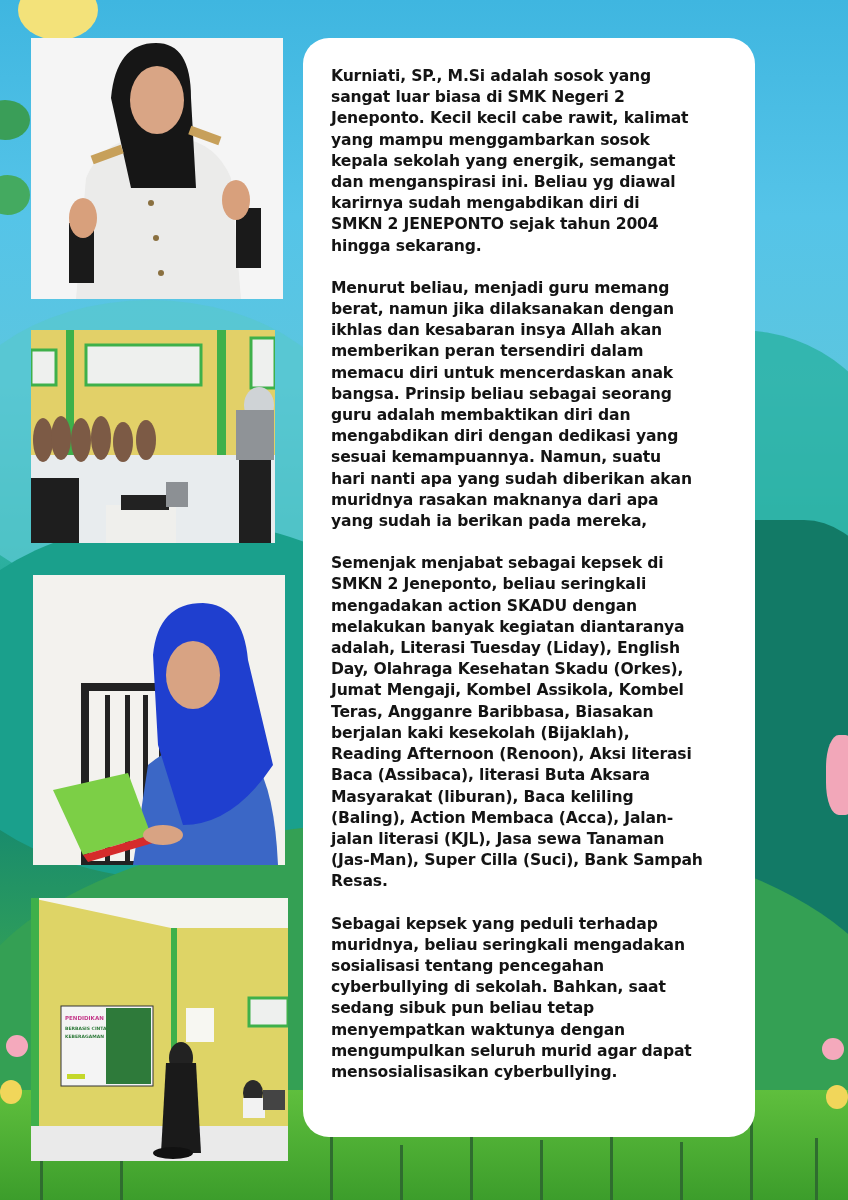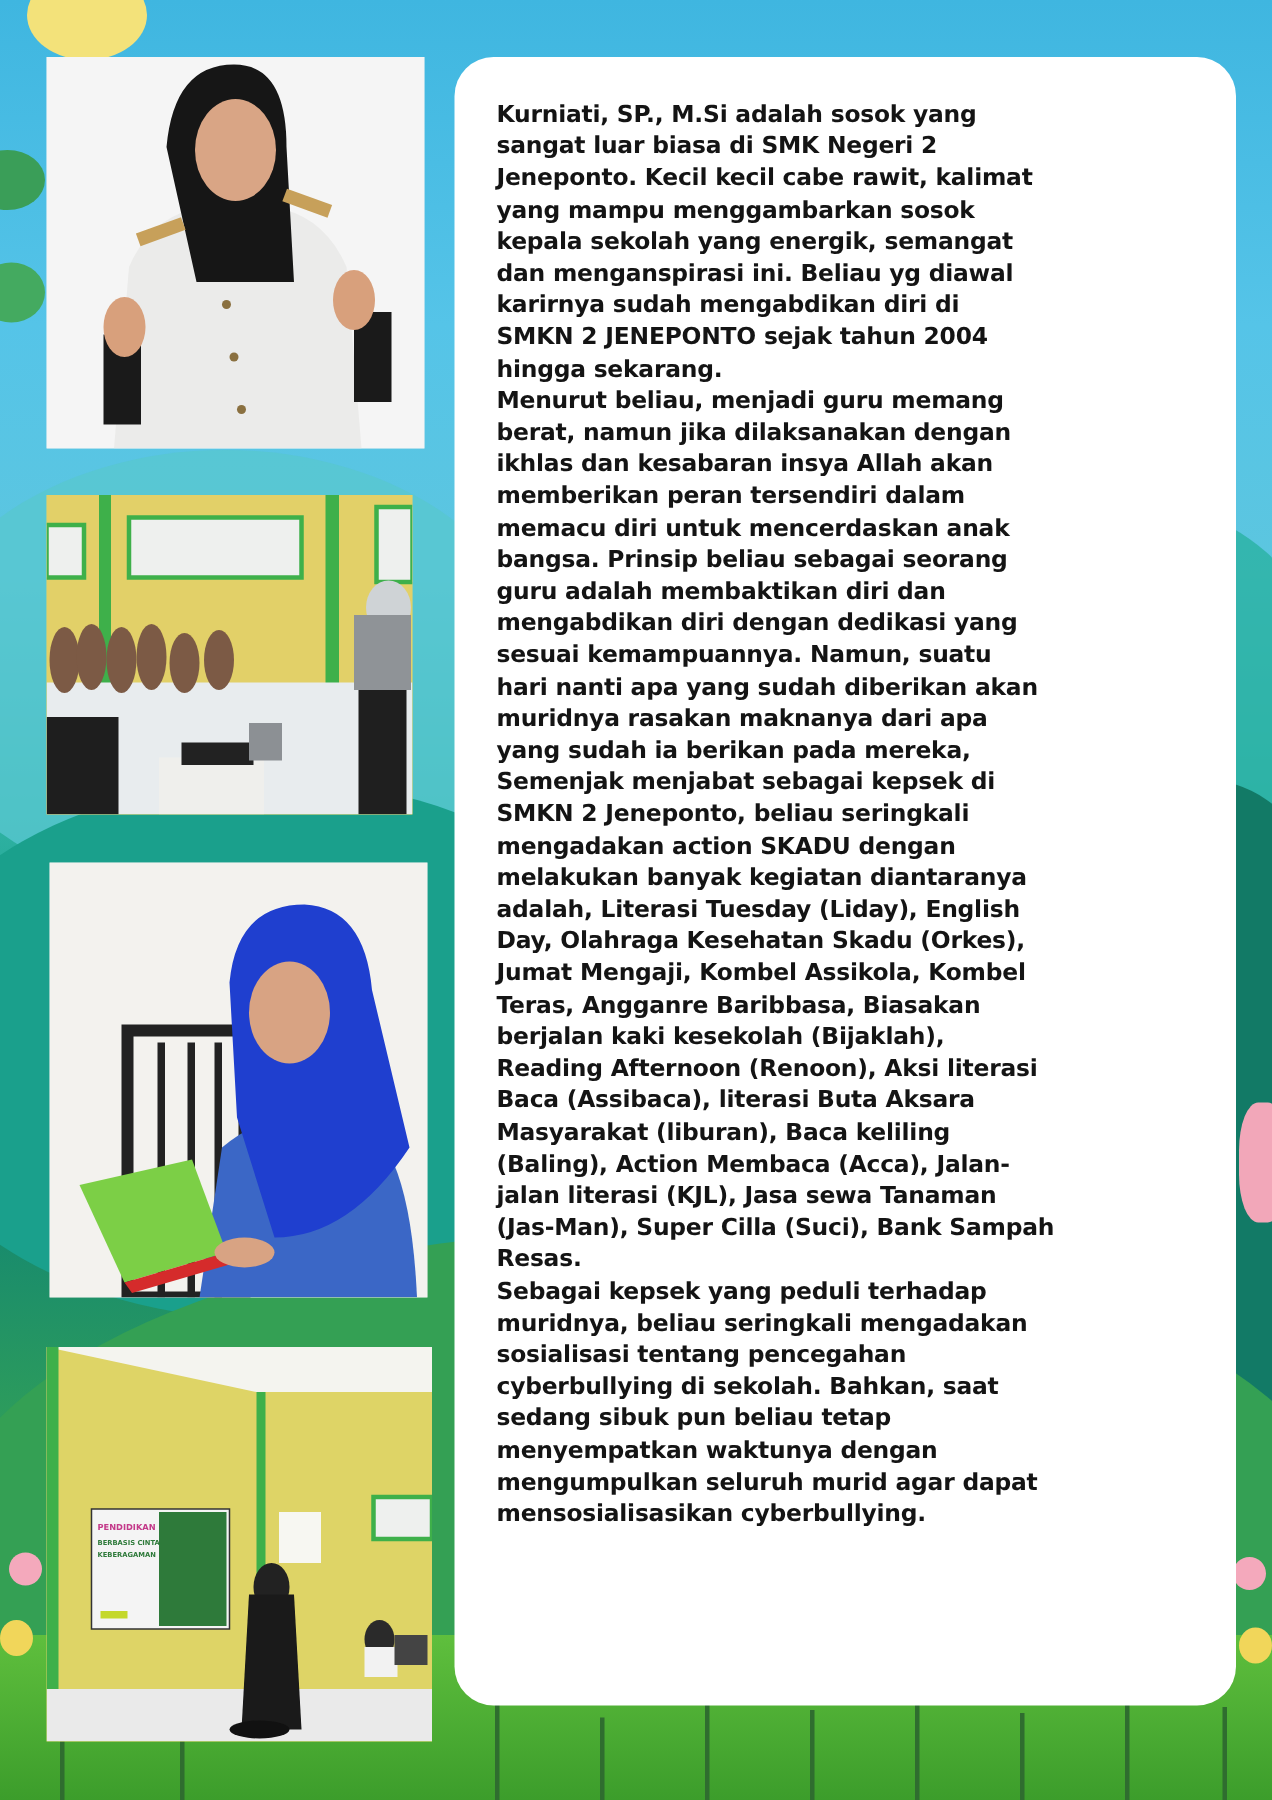--- a/index.html
+++ b/index.html
@@ -35,35 +35,35 @@
   }
   #photo-1 { left: 31px; top: 38px; width: 252px; height: 261px; background: #f4f4f4; }
   #photo-2 { left: 31px; top: 330px; width: 244px; height: 213px; background: #e3d46a; }
   #photo-3 { left: 33px; top: 575px; width: 252px; height: 290px; background: #f2f2ef; }
   #photo-4 { left: 31px; top: 898px; width: 257px; height: 263px; background: #d8d46a; }
 
   
   .card {
     position: absolute;
     left: 303px; top: 38px;
-    width: 521px; height: 1099px;
+    width: 452px; height: 1099px;
     background: #ffffff;
     border-radius: 26px;
     padding: 28px 24px 0 28px;
   }
   .para {
     font-family: "DejaVu Sans", sans-serif;
     font-weight: bold;
     font-size: 15.6px;
     line-height: 21.2px;
     color: #141414;
     letter-spacing: -0.15px;
     white-space: pre-line;
   }
-  .para + .para { }
+  .para + .para { margin-top: 21px; }
 </style>
 </head>
 <body>
 
 <div class="bg-layer hill-1"></div>
 <div class="bg-layer hill-2"></div>
 <div class="bg-layer hill-3"></div>
 <div class="bg-layer hill-4"></div>
 <div class="bg-layer hill-5"></div>
 <div class="bg-layer grass"></div>

